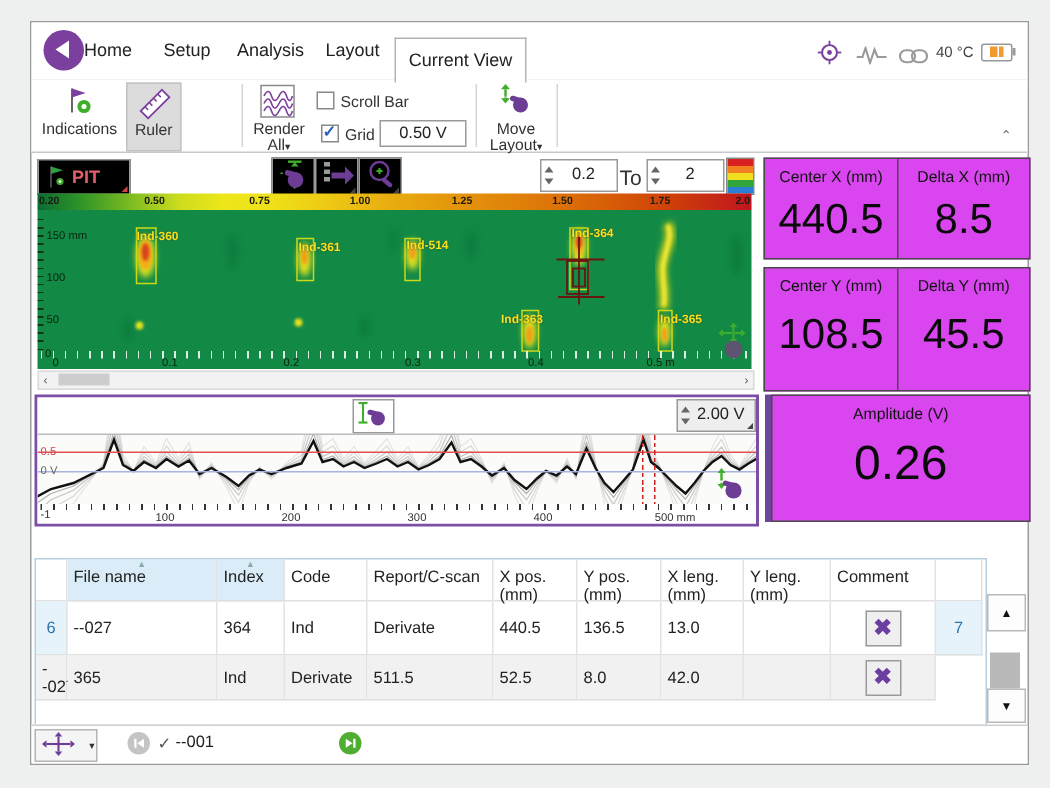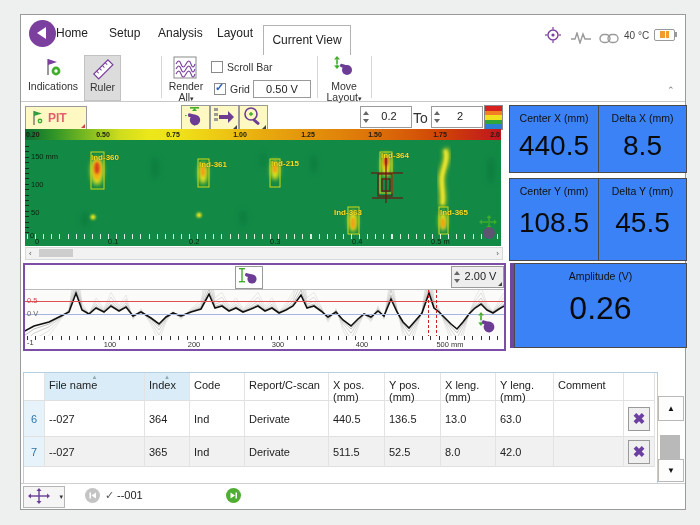--- a/index.html
+++ b/index.html
@@ -24,41 +24,41 @@
   .tbtn .ic{display:block;height:24px;margin:1px auto 1px;}
   .graybg{background:#dcdcdc;border:1px solid #c2c2c2;}
   .vsep{position:absolute;top:3px;width:1px;height:42px;background:#d5d5d5;}
   .chkrow{position:absolute;font-size:10.5px;color:#333;}
   .chk{display:inline-block;width:10px;height:10px;border:1px solid #8a8a8a;background:#fff;vertical-align:-2px;margin-right:4px;position:relative;}
   .chk.on:before{content:"\2713";position:absolute;left:0px;top:-3px;color:#2f5fbf;font-size:11px;font-weight:bold;}
   .field{position:absolute;border:1px solid #9a9a9a;background:#fff;font-size:11px;color:#222;text-align:center;}
   .caret{font-size:7px;color:#333;}
   .chev{position:absolute;font-size:9px;color:#777;}
   
-  .cbar-btn{position:absolute;border:1px solid #9a9a9a;background:#fef9c3;}
+  .cbar-btn{position:absolute;border:1px solid #9a9a9a;background:#000000;text-align:right;}
   .pitlabel{font-size:12px;color:#e2606e;font-weight:bold;}
   .corner-red{position:absolute;right:1px;bottom:1px;width:0;height:0;border-left:4px solid transparent;border-bottom:4px solid #cf4545;}
   .corner-blk{position:absolute;right:1px;bottom:1px;width:0;height:0;border-left:4px solid transparent;border-bottom:4px solid #444;}
   .spin{position:absolute;border:1px solid #9a9a9a;background:#fff;font-size:11px;color:#222;}
   .spin .ud{position:absolute;left:2px;top:4px;width:6px;height:12px;}
   .spin .ud:before{content:"";position:absolute;left:0;top:0;border-left:3px solid transparent;border-right:3px solid transparent;border-bottom:4px solid #666;}
   .spin .ud:after{content:"";position:absolute;left:0;bottom:0;border-left:3px solid transparent;border-right:3px solid transparent;border-top:4px solid #666;}
   .spin .val{position:absolute;left:8px;right:2px;top:3px;text-align:center;}
   .scale{position:absolute;background:linear-gradient(to right,#0a6b33 0%,#2f9427 6%,#7cbb21 13%,#cfdd1d 20%,#ece71a 26%,#efe018 33%,#edc513 42%,#e8ab0f 50%,#e4960c 58%,#e0840a 66%,#dc6f09 74%,#d65a08 81%,#cf4207 88%,#c72b14 94%,#c2131f 100%);}
   .scalelab{position:absolute;top:2px;font-size:7px;color:#1b1b10;font-weight:bold;}
   .map{position:absolute;background:#128a46;overflow:hidden;}
   .map .yticks{position:absolute;left:0;top:6px;bottom:8px;width:4px;background:repeating-linear-gradient(to bottom,rgba(10,30,15,.8) 0 1px,transparent 1px 5.4px);}
   .map .xticks{position:absolute;left:2px;right:2px;bottom:7px;height:5px;background:repeating-linear-gradient(to right,rgba(255,255,255,.85) 0 1px,transparent 1px 8.1px);}
   .maplab{position:absolute;font-size:7.5px;color:#09220f;}
   .indlab{position:absolute;font-size:8px;font-weight:bold;color:#f5e41c;text-shadow:0 0 1px #333;white-space:nowrap;}
   .hscroll{position:absolute;background:#f2f2f2;border:1px solid #d9d9d9;}
   .hthumb{position:absolute;background:#cdcdcd;}
   .harr{position:absolute;top:1px;font-size:8px;color:#555;line-height:10px;}
   
-  .rbox{position:absolute;border:1px solid #4a4a4a;background:#3b82f6;}
+  .rbox{position:absolute;border:1px solid #4a4a4a;background:#d946ef;}
   .rcell{position:absolute;top:0;bottom:0;}
   .rlabel{position:absolute;top:6px;left:0;right:0;text-align:center;font-size:10.5px;color:#111;}
   .rvalue{position:absolute;top:24px;left:0;right:0;text-align:center;font-size:28px;color:#0a0a0a;}
   .rdiv{position:absolute;top:0;bottom:0;width:1px;background:#4a4a4a;}
   .accent{position:absolute;left:-5px;top:-1px;bottom:-1px;width:4px;background:#6d4799;}
   
   .strip{position:absolute;border:2px solid #7b4fa6;background:#fff;}
   .sheader{position:absolute;left:0;top:0;right:0;height:24px;background:#fff;border-bottom:1px solid #bbb;}
   .sbtn{position:absolute;border:1px solid #999;background:#fff;}
   .splot{position:absolute;left:0;top:25px;width:479px;height:46px;background:#fbfbfa;overflow:hidden;}
@@ -330,21 +330,21 @@
       <div class="maplab" style="left:5px;bottom:6px">0</div>
       <div class="maplab" style="left:10px;bottom:0px">0</div>
       <div class="maplab" style="left:83px;bottom:0px">0.1</div>
       <div class="maplab" style="left:164px;bottom:0px">0.2</div>
       <div class="maplab" style="left:245px;bottom:0px">0.3</div>
       <div class="maplab" style="left:327px;bottom:0px">0.4</div>
       <div class="maplab" style="left:406px;bottom:0px">0.5 m</div>
 
       <div class="indlab" style="left:66px;top:13px">Ind-360</div>
       <div class="indlab" style="left:174px;top:20px">Ind-361</div>
-      <div class="indlab" style="left:246px;top:19px">Ind-215</div>
+      <div class="indlab" style="left:246px;top:19px">Ind-514</div>
       <div class="indlab" style="left:309px;top:68px">Ind-363</div>
       <div class="indlab" style="left:356px;top:11px">Ind-364</div>
       <div class="indlab" style="left:415px;top:68px">Ind-365</div>
       <span class="abs" style="left:453px;top:75px">
         <svg width="22" height="26">
               <g fill="#3fae2a">
                 <path d="M11 0 l2.5 3 h-5z"></path>
                 <rect x="10.3" y="3" width="1.4" height="8"></rect>
                 <path d="M11 14 l2.5-3 h-5z"></path>
                 <path d="M3 7 l-3 2.5 3 2.5z" transform="translate(1 -2.5)"></path>
@@ -469,21 +469,20 @@
     <div class="hc"></div>
 
     <div class="c cnum">6</div>
     <div class="c">--027</div>
     <div class="c">364</div>
     <div class="c">Ind</div>
     <div class="c">Derivate</div>
     <div class="c">440.5</div>
     <div class="c">136.5</div>
     <div class="c">13.0</div>
-    <div class="c">63.0</div>
     <div class="c"></div>
     <div class="c">
           <div class="xbtn">✖</div>
         </div>
 
     <div class="c cnum">7</div>
     <div class="c r7">--027</div>
     <div class="c r7">365</div>
     <div class="c r7">Ind</div>
     <div class="c r7">Derivate</div>

